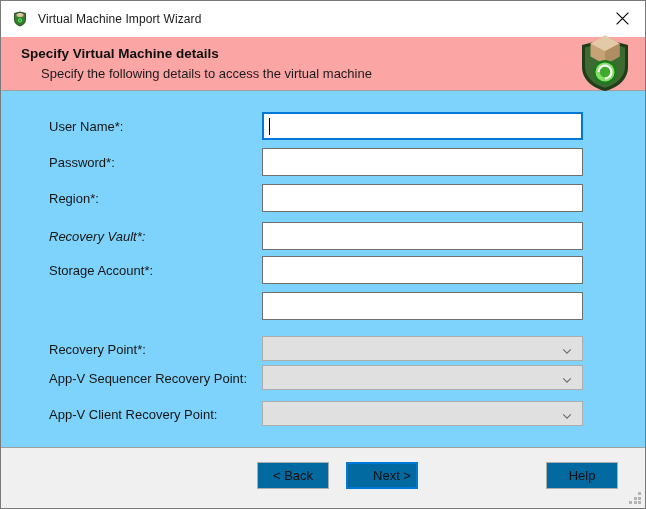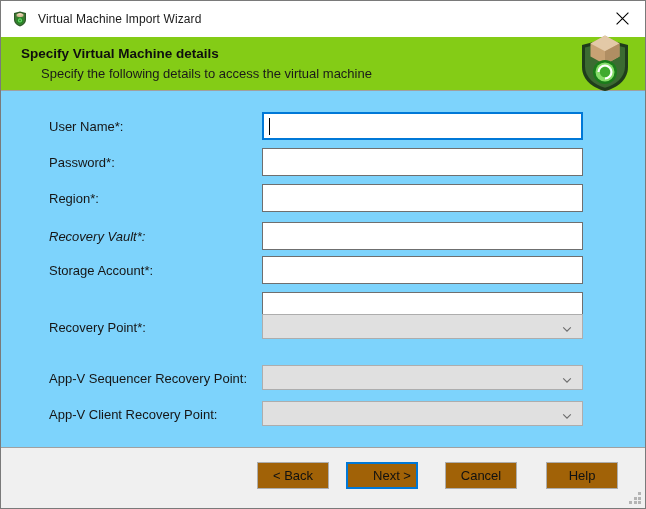--- a/index.html
+++ b/index.html
@@ -54,21 +54,21 @@
     cursor: default;
   }
   #close-button svg { display: block; }
 
   
   #header {
     position: absolute;
     left: 0; top: 36px;
     width: 644px;
     height: 54px;
-    background: #84cc16;
+    background: #fca5a5;
     border-bottom: 1px solid #a0a0a0;
     box-sizing: border-box;
   }
   #header-title {
     position: absolute;
     left: 20px; top: 9px;
     font-size: 13.5px;
     font-weight: bold;
     color: #0f0f0f;
     white-space: nowrap;
@@ -158,21 +158,21 @@
     width: 644px;
     height: 60px;
     background: #f0f0f0;
   }
   .dlg-button {
     position: absolute;
     top: 14px;
     width: 72px;
     height: 27px;
     box-sizing: border-box;
-    background: #a16207;
+    background: #0369a1;
     border: 1px solid #adadad;
     font-family: "Liberation Sans", sans-serif;
     font-size: 13px;
     color: #111111;
     display: flex;
     align-items: center;
     justify-content: center;
     cursor: default;
     padding: 0;
   }
@@ -268,21 +268,21 @@
 
     <div class="field-row" style="top:165px;">
       <span class="field-label">Storage Account*:</span>
       <div class="field-input"></div>
     </div>
 
     <div class="field-row" style="top:201px;">
       <div class="field-input"></div>
     </div>
 
-    <div class="field-row" style="top:222px;">
+    <div class="field-row" style="top:244px;">
       <span class="field-label">Recovery Point*:</span>
       <div class="field-select">
         <span class="chevron">
           <svg width="12" height="12" viewBox="0 0 12 12">
             <path d="M2.2 4.4 L6 8.2 L9.8 4.4" stroke="#6d6d6d" stroke-width="1.15" fill="none"></path>
           </svg>
         </span>
       </div>
     </div>
 
@@ -306,21 +306,20 @@
           </svg>
         </span>
       </div>
     </div>
 
   </div>
 
   <div id="buttonbar">
     <button id="btn-back" class="dlg-button">&lt; Back</button>
     <button id="btn-next" class="dlg-button default">Next &gt;</button>
-    <button id="btn-cancel" class="dlg-button">Cancel</button>
     <button id="btn-help" class="dlg-button">Help</button>
 
     <div id="resize-grip">
       <span class="grip-dot" style="left:9px; top:0px;"></span>
       <span class="grip-dot" style="left:4.5px; top:4.5px;"></span>
       <span class="grip-dot" style="left:9px; top:4.5px;"></span>
       <span class="grip-dot" style="left:0px; top:9px;"></span>
       <span class="grip-dot" style="left:4.5px; top:9px;"></span>
       <span class="grip-dot" style="left:9px; top:9px;"></span>
     </div>

